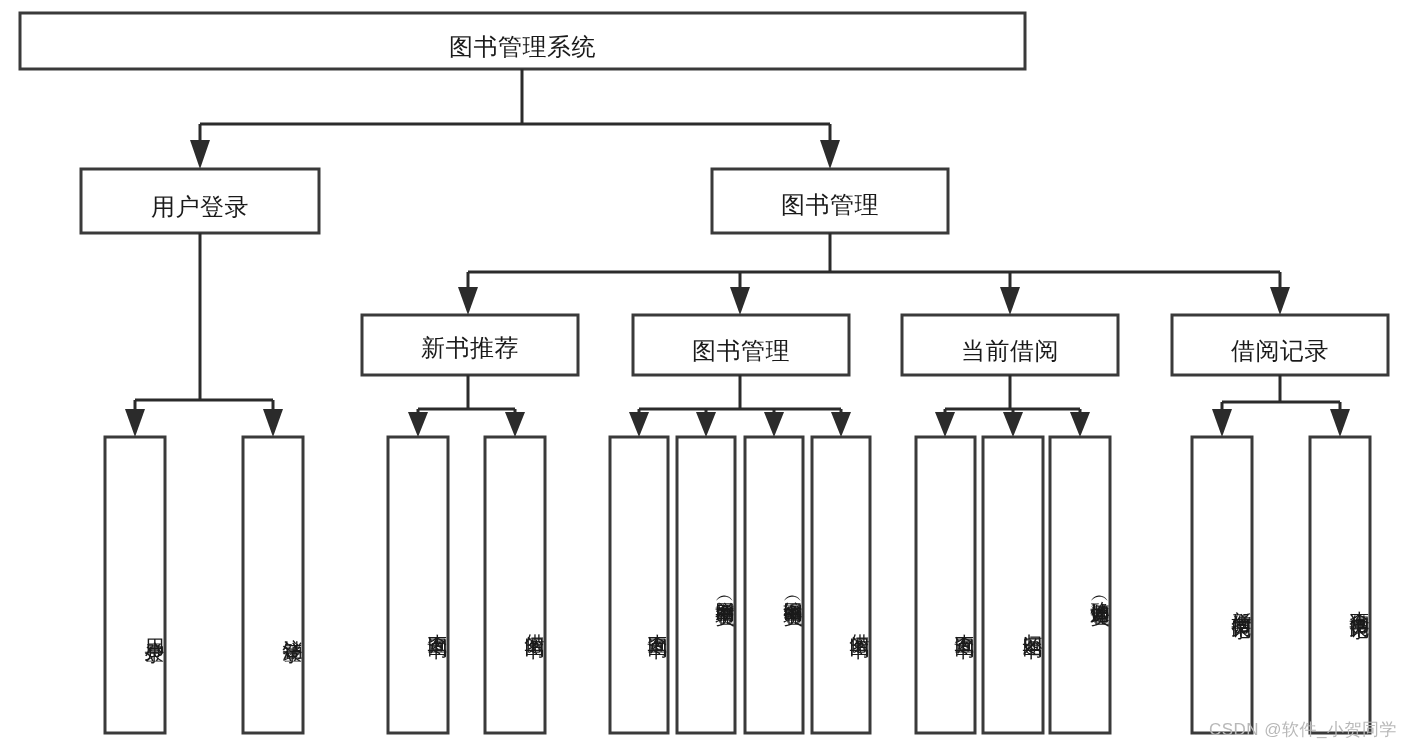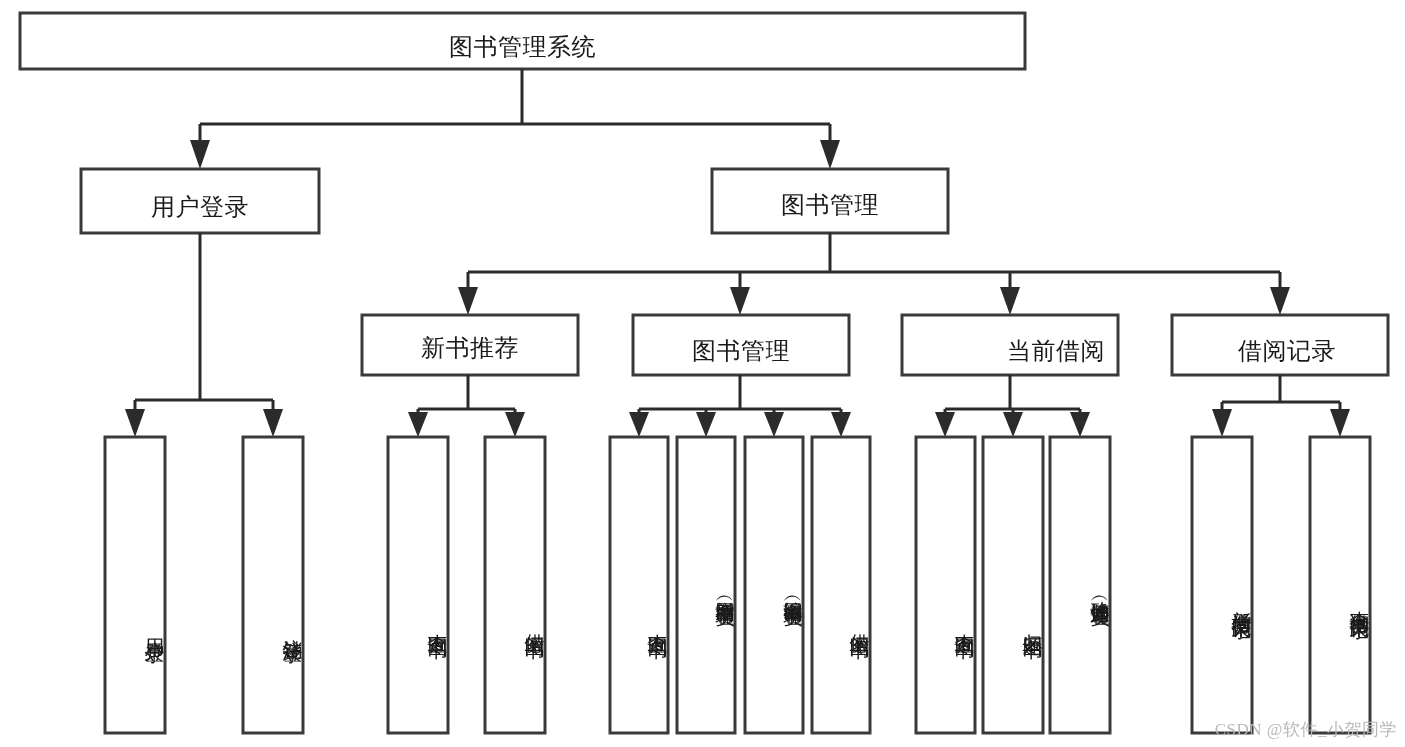--- a/index.html
+++ b/index.html
@@ -69,21 +69,21 @@
   .label-vertical.tall {
     font-size: 19px;
     letter-spacing: 1px;
   }
   .watermark {
     position: absolute;
     right: 8px;
     bottom: 6px;
     color: #b8b8b8;
     font-size: 17px;
-    font-family: Liberation Serif, serif;
+    font-family: Liberation Sans, sans-serif;
     letter-spacing: 0.5px;
     user-select: none;
   }
 </style>
 </head>
 <body>
 
 <div id="diagram-root">
 
   <svg class="diagram-canvas" viewBox="0 0 1405 747">
@@ -191,22 +191,22 @@
 
   </svg>
 
   <div class="node-label label-horizontal" style="left:20px; top:13px; width:1005px; height:56px;">图书管理系统</div>
 
   <div class="node-label label-horizontal" style="left:81px; top:169px; width:238px; height:64px;">用户登录</div>
   <div class="node-label label-horizontal" style="left:712px; top:169px; width:236px; height:60px;">图书管理</div>
 
   <div class="node-label label-horizontal" style="left:362px; top:315px; width:216px; height:53px;">新书推荐</div>
   <div class="node-label label-horizontal" style="left:633px; top:315px; width:216px; height:60px;">图书管理</div>
-  <div class="node-label label-horizontal" style="left:902px; top:315px; width:216px; height:60px;padding-left:46px;">当前借阅</div>
-  <div class="node-label label-horizontal" style="left:1172px; top:315px; width:216px; height:60px;padding-left:7px;">借阅记录</div>
+  <div class="node-label label-horizontal" style="left:902px; top:315px; width:216px; height:60px;">当前借阅</div>
+  <div class="node-label label-horizontal" style="left:1172px; top:315px; width:216px; height:60px;">借阅记录</div>
 
   <div class="node-label label-vertical" style="left:105px; top:517px; width:60px; height:216px;">用户登录</div>
   <div class="node-label label-vertical" style="left:243px; top:517px; width:60px; height:216px;">注销登录</div>
 
   <div class="node-label label-vertical" style="left:388px; top:507px; width:60px; height:226px;">查询图书</div>
   <div class="node-label label-vertical" style="left:485px; top:507px; width:60px; height:226px;">借阅图书</div>
 
   <div class="node-label label-vertical" style="left:610px; top:507px; width:58px; height:226px;">查询图书</div>
   <div class="node-label label-vertical tall" style="left:677px; top:443px; width:58px; height:290px;">新增图书（管理员）</div>
   <div class="node-label label-vertical tall" style="left:745px; top:443px; width:58px; height:290px;">编辑图书（管理员）</div>

